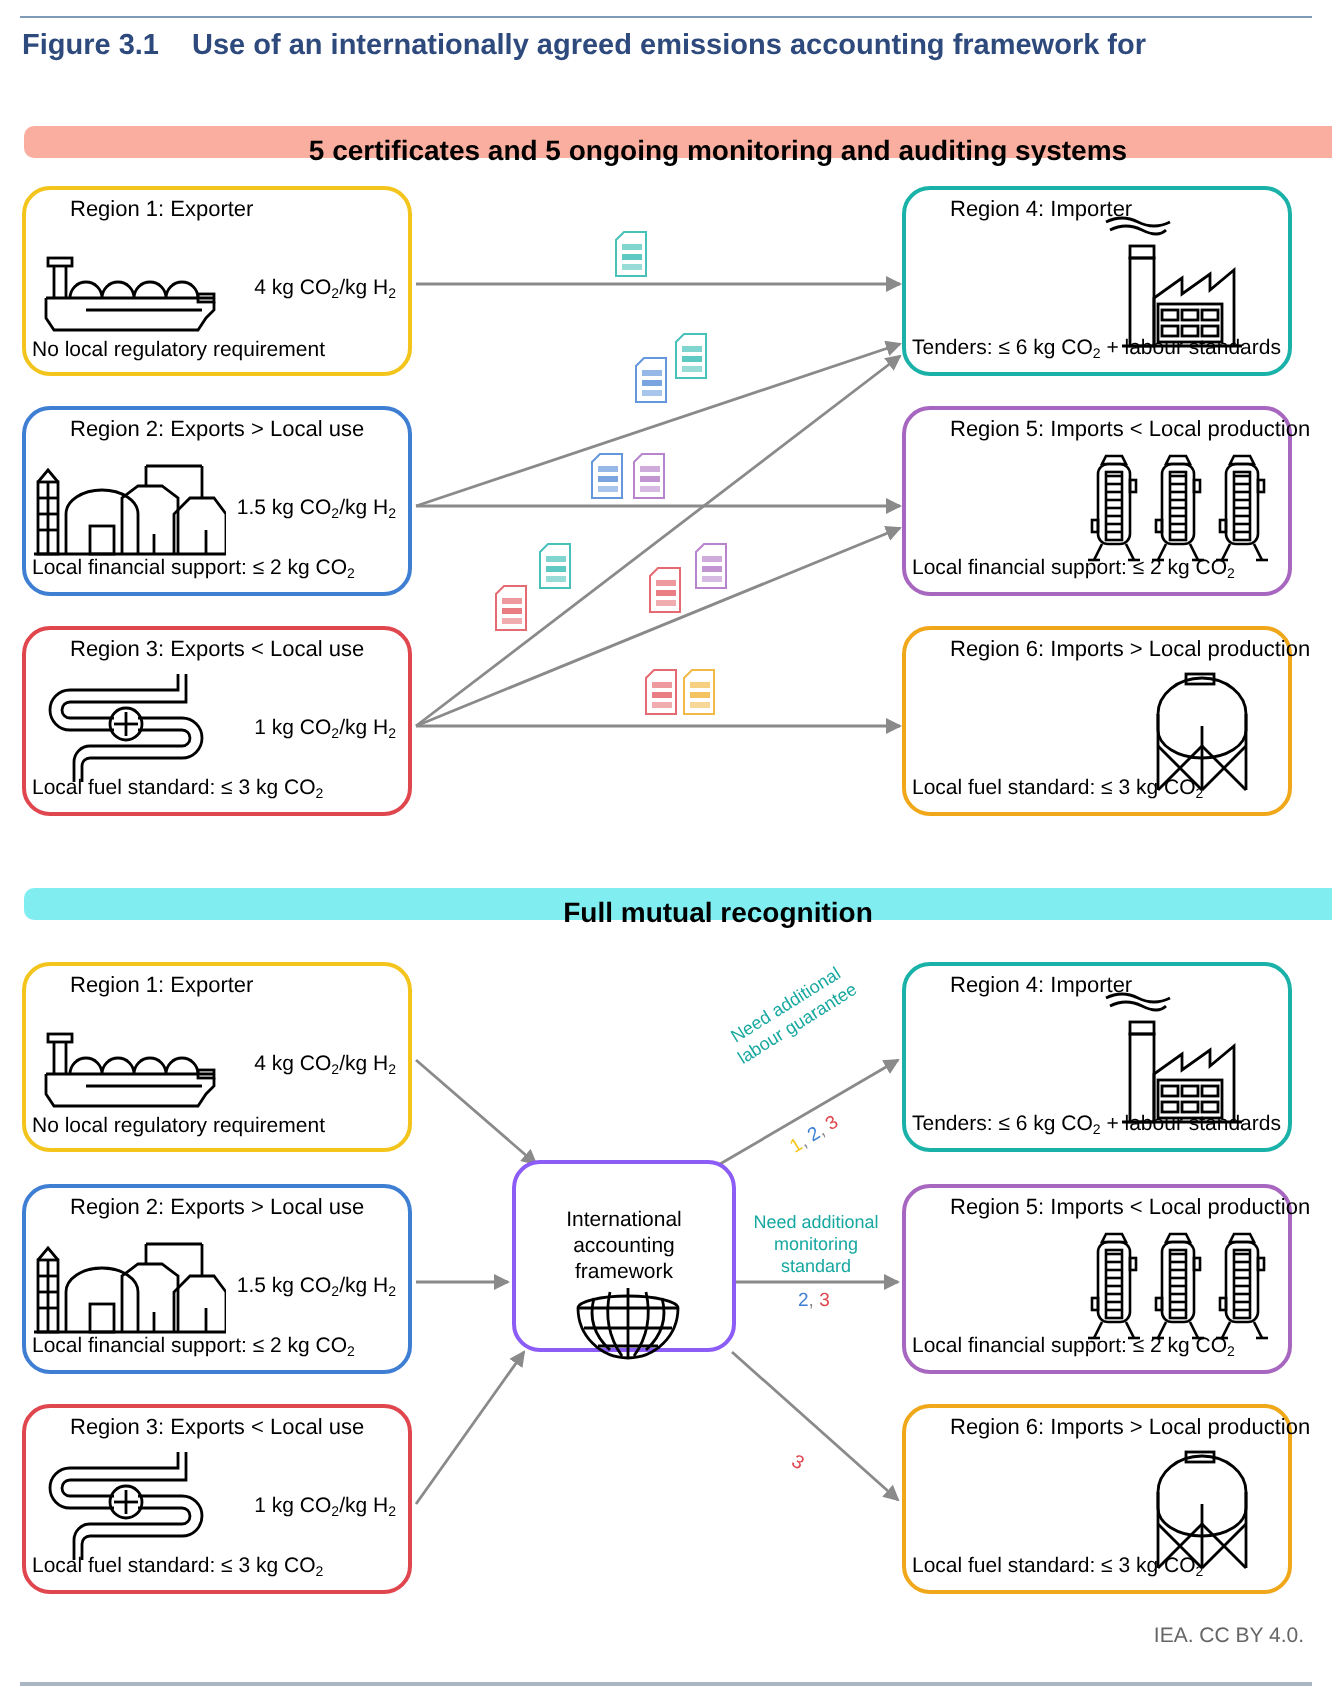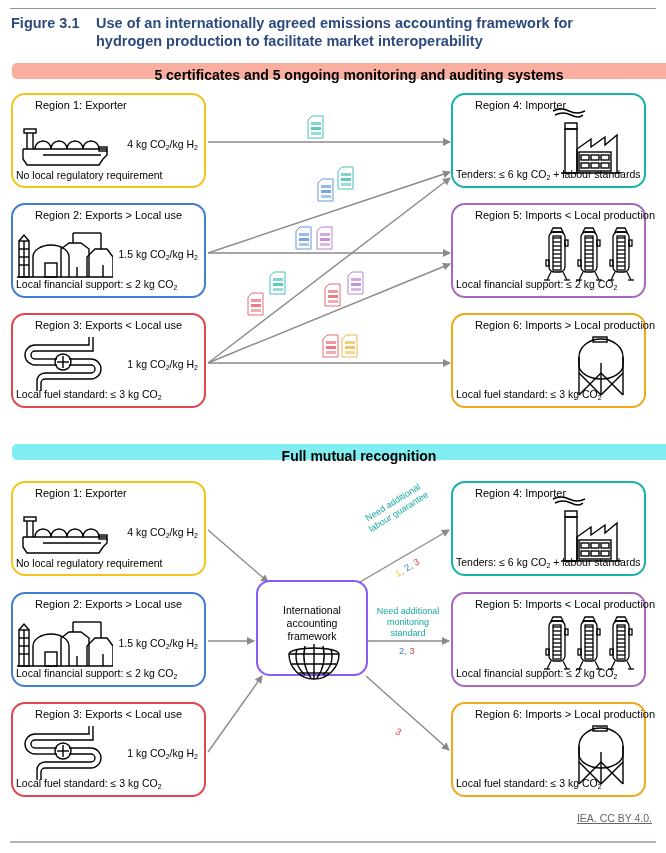--- a/index.html
+++ b/index.html
@@ -16,32 +16,31 @@
   .region .rlabel { position:absolute; left:22px; top:4px; font-size:11px; white-space:nowrap; }
   .region .rfoot { position:absolute; left:3px; bottom:5px; font-size:10.5px; white-space:nowrap; }
   .region .rval { position:absolute; right:6px; top:43px; font-size:10.5px; white-space:nowrap; }
   .region .icon { position:absolute; }
   sub { font-size:7px; vertical-align:-2px; }
   svg.overlay { position:absolute; left:0; top:0; }
   .framework { position:absolute; left:256px; top:580px; width:112px; height:96px; border:2px solid #8b5cf6; border-radius:14px; box-sizing:border-box; background:#fff; text-align:center; }
   .framework .ftxt { position:absolute; left:0; top:22px; width:100%; font-size:10.5px; line-height:13px; }
   .note { position:absolute; font-size:9px; color:#17a8a0; text-align:center; line-height:11px; }
   .nums { position:absolute; font-size:9.5px; }
-  .credit { position:absolute; right:14px; top:812px; font-size:10.5px; color:#666;text-decoration:underline; }
+  .credit { position:absolute; right:14px; top:812px; font-size:10.5px; color:#666; }
 </style>
 </head>
 <body>
 
 <div class="topline"></div>
 
 <div class="fig-title">
   <span class="num">Figure 3.1</span>
   <span class="txt">
     <span>Use of an internationally agreed emissions accounting framework for</span><br>
-    <span>hydrogen production to facilitate market interoperability</span>
   </span>
 </div>
 
 <div class="banner top">5 certificates and 5 ongoing monitoring and auditing systems</div>
 <div class="banner mid">Full mutual recognition</div>
 
 <svg class="overlay" width="666" height="853">
   <defs>
     <marker id="ah" markerWidth="8" markerHeight="8" refX="7" refY="4" orient="auto" markerUnits="userSpaceOnUse">
       <path d="M0,0 L8,4 L0,8 Z" fill="#8a8a8a"></path>

